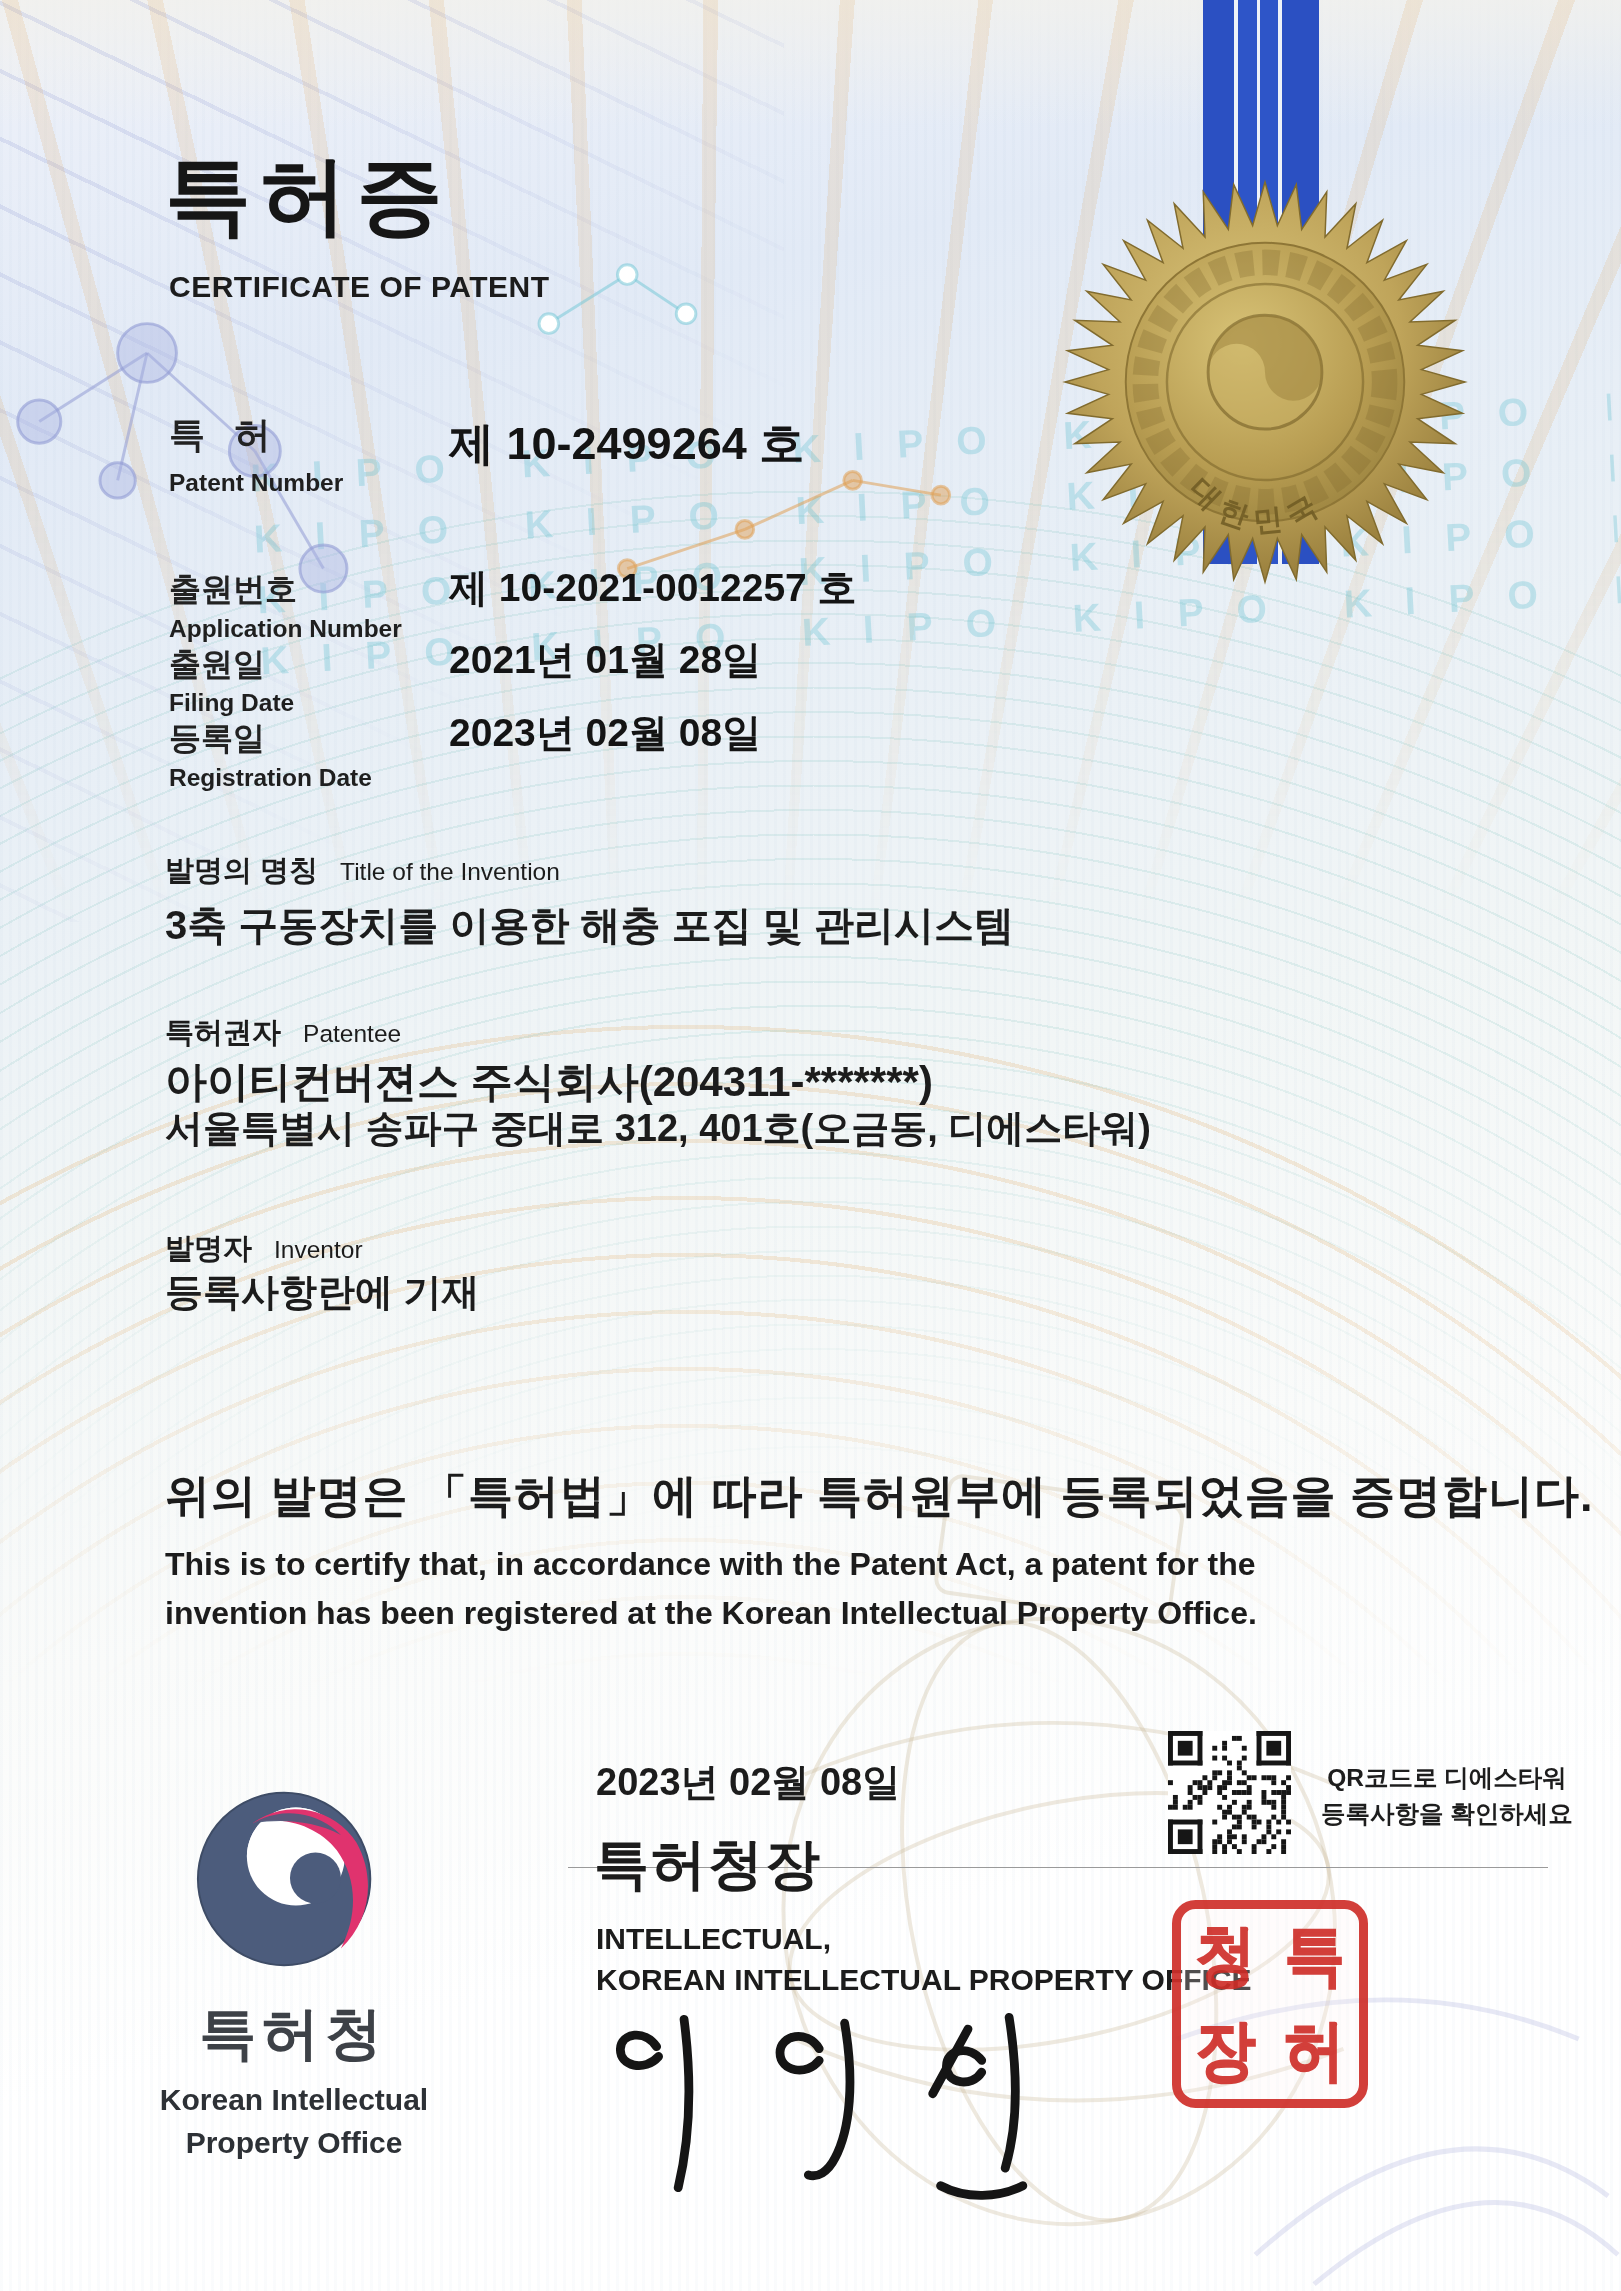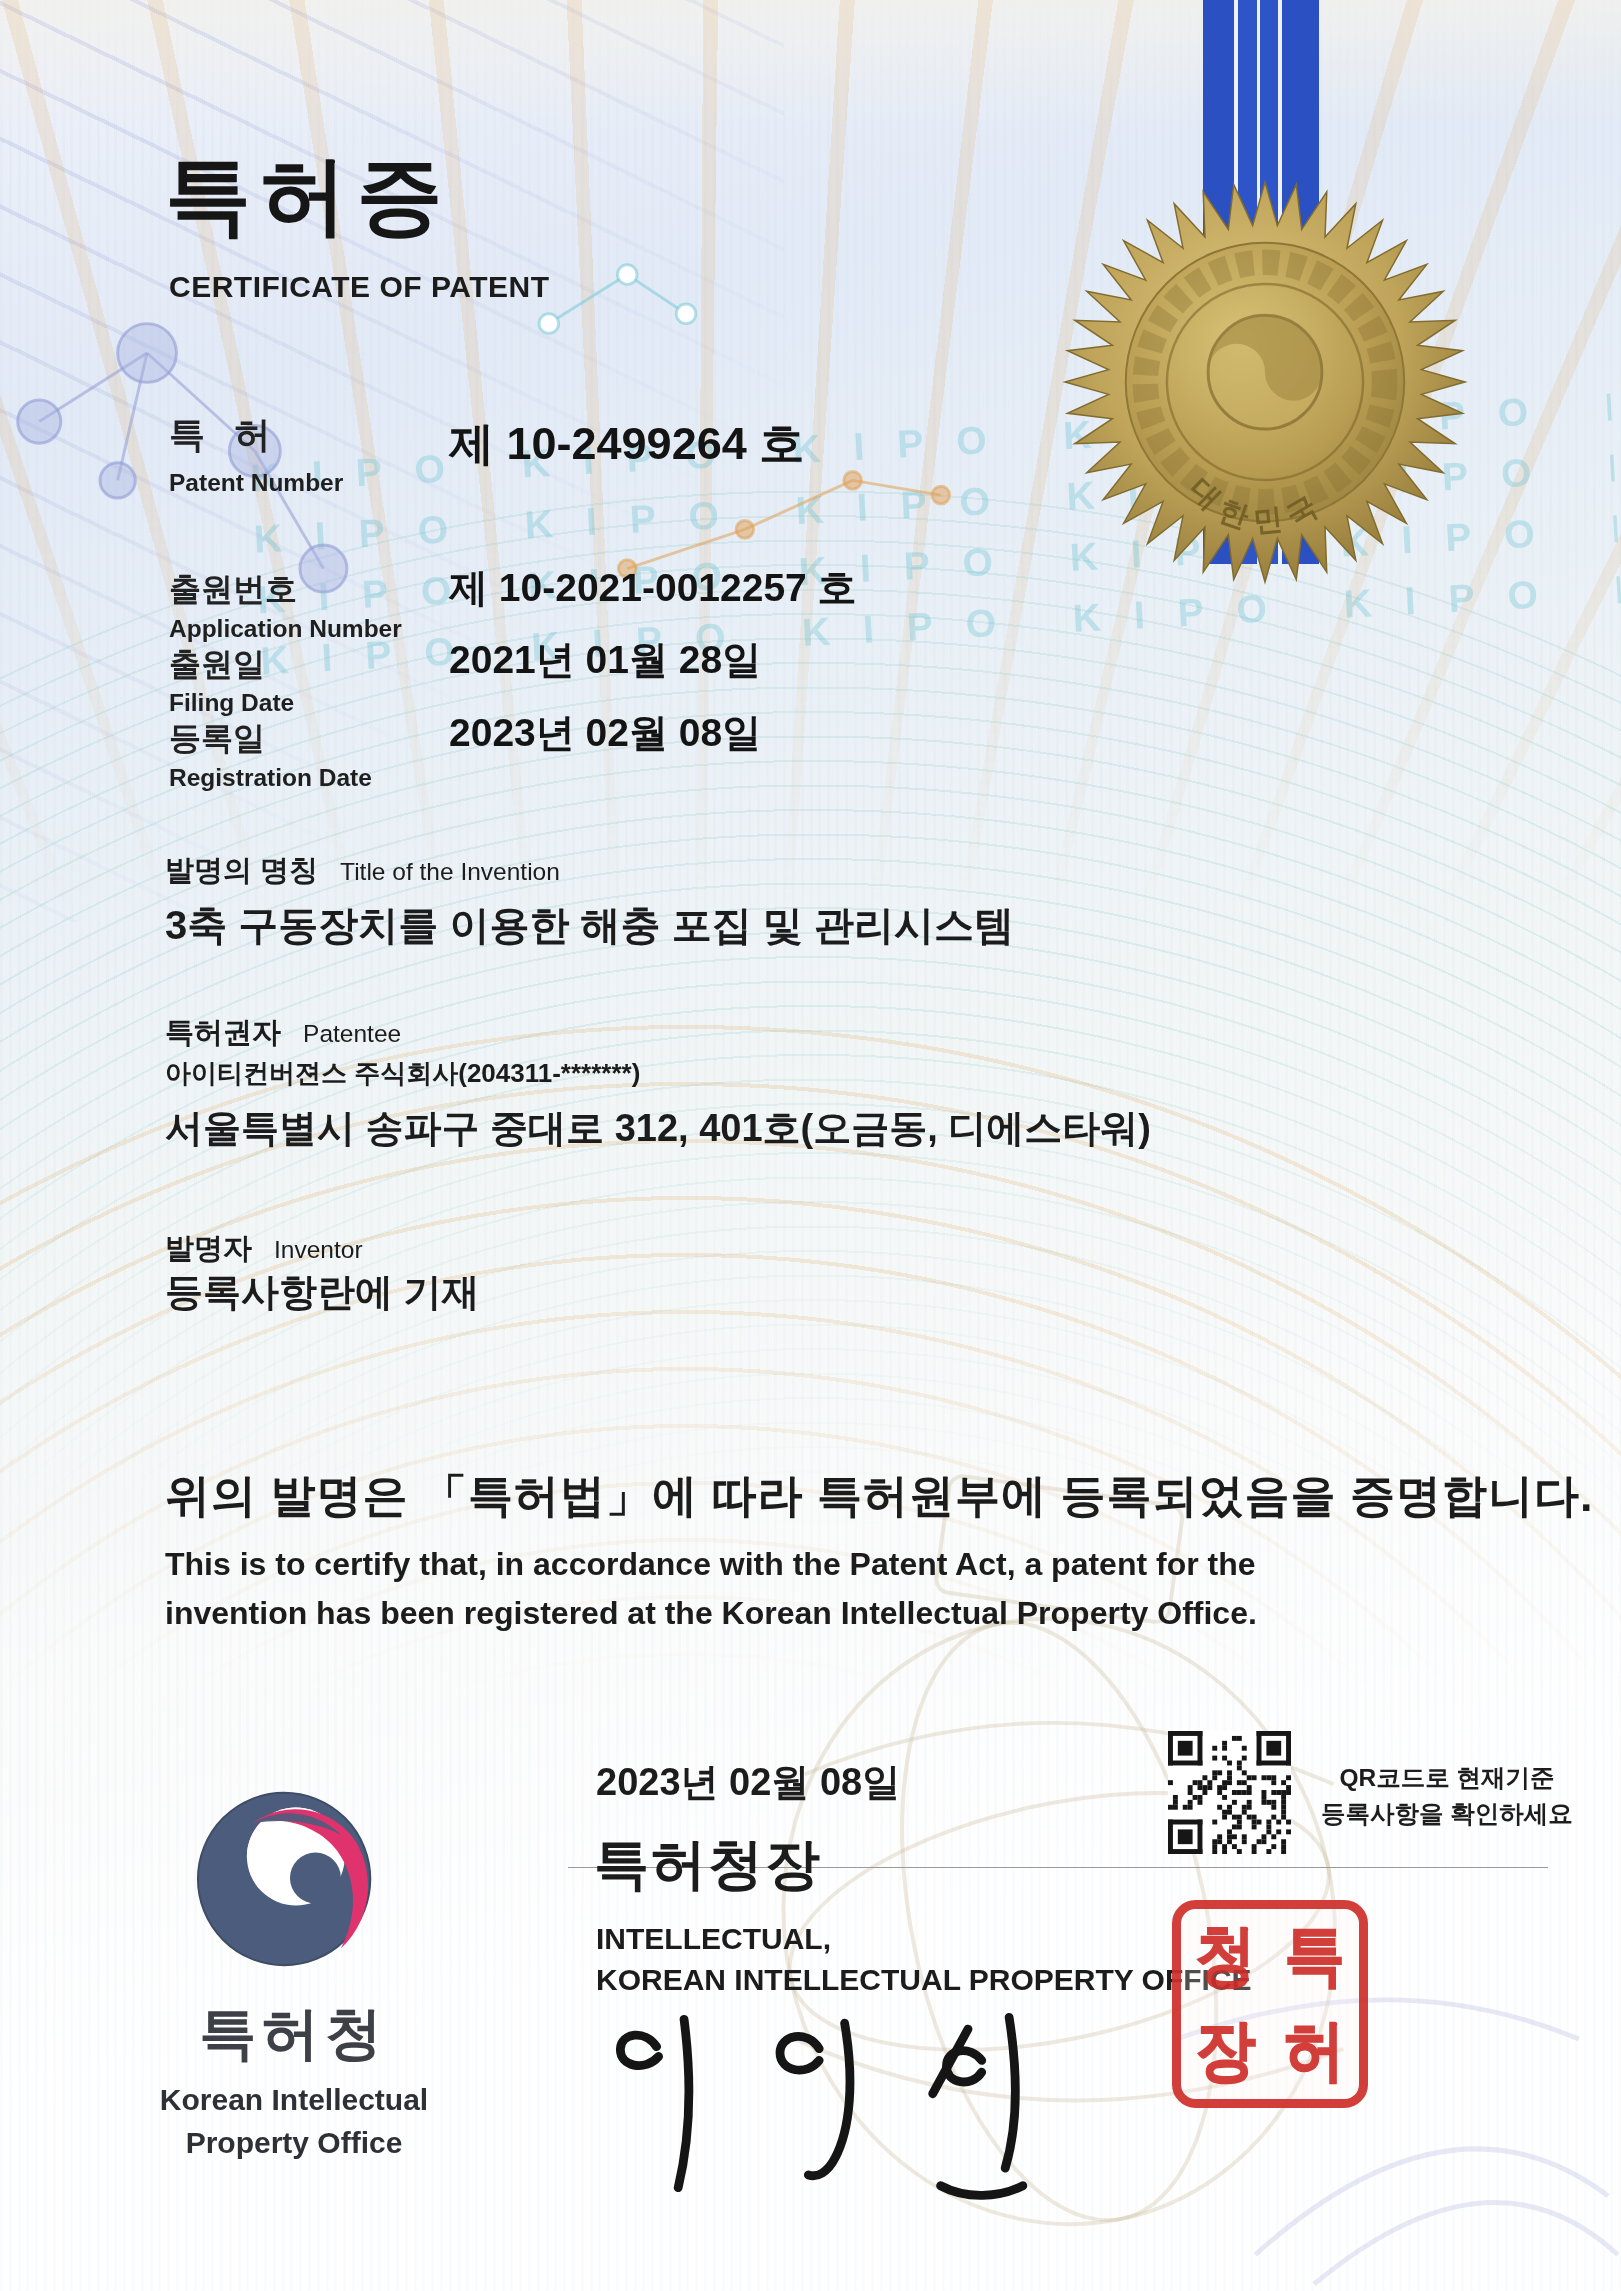--- a/index.html
+++ b/index.html
@@ -187,21 +187,21 @@
   <div class="t" style="left:165px;top:855px;">
     <span class="sec-lbl">발명의 명칭</span>
     <span class="sec-en">Title of the Invention</span>
   </div>
   <div class="t big-val" style="left:165px;top:892px;font-size:40px;margin-top:12px;">3축 구동장치를 이용한 해충 포집 및 관리시스템</div>
 
   <div class="t" style="left:165px;top:1017px;">
     <span class="sec-lbl">특허권자</span>
     <span class="sec-en">Patentee</span>
   </div>
-  <div class="t big-val" style="left:165px;top:1059px;font-size:26px;">아이티컨버젼스 주식회사(204311-*******)</div>
+  <div class="t big-val" style="left:165px;top:1059px;font-size:42px;">아이티컨버젼스 주식회사(204311-*******)</div>
   <div class="t big-val" style="left:165px;top:1108px;font-size:38px;">서울특별시 송파구 중대로 312, 401호(오금동, 디에스타워)</div>
 
   <div class="t" style="left:165px;top:1233px;">
     <span class="sec-lbl">발명자</span>
     <span class="sec-en">Inventor</span>
   </div>
   <div class="t big-val" style="left:165px;top:1272px;font-size:38px;">등록사항란에 기재</div>
 
   <div class="t stmt-kr">위의 발명은 「특허법」에 따라 특허원부에 등록되었음을 증명합니다.</div>
   <div class="t stmt-en" style="top:1596px;">invention has been registered at the Korean Intellectual Property Office.</div>
@@ -371,21 +371,21 @@
         <rect x="115" y="115" width="5" height="5" fill="#161616"></rect>
         <rect x="45" y="120" width="5" height="5" fill="#161616"></rect>
         <rect x="55" y="120" width="5" height="5" fill="#161616"></rect>
         <rect x="70" y="120" width="5" height="5" fill="#161616"></rect>
         <rect x="85" y="120" width="5" height="5" fill="#161616"></rect>
         <rect x="100" y="120" width="5" height="5" fill="#161616"></rect>
         <rect x="115" y="120" width="5" height="5" fill="#161616"></rect>
       </svg>
   </div>
   <div class="t qr-note">
-    <div>QR코드로 현재기준</div>
+    <div>QR코드로 디에스타워</div>
     <div>등록사항을 확인하세요</div>
   </div>
 
   <div class="abs seal">
     <span class="p0">특</span>
     <span class="p1">허</span>
     <span class="p2">청</span>
     <span class="p3">장</span>
   </div>
 

